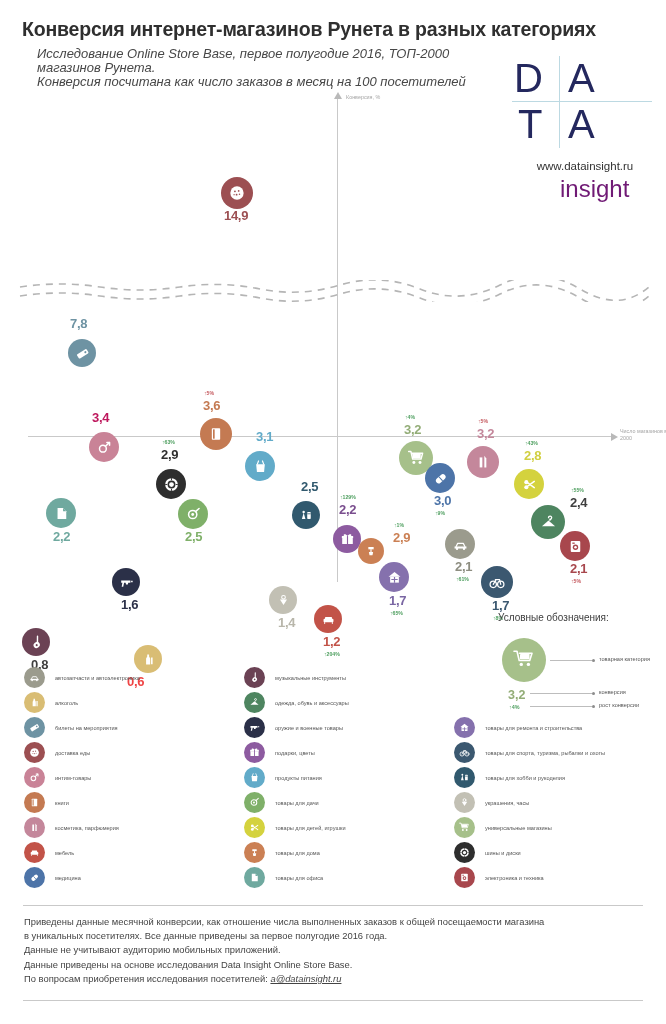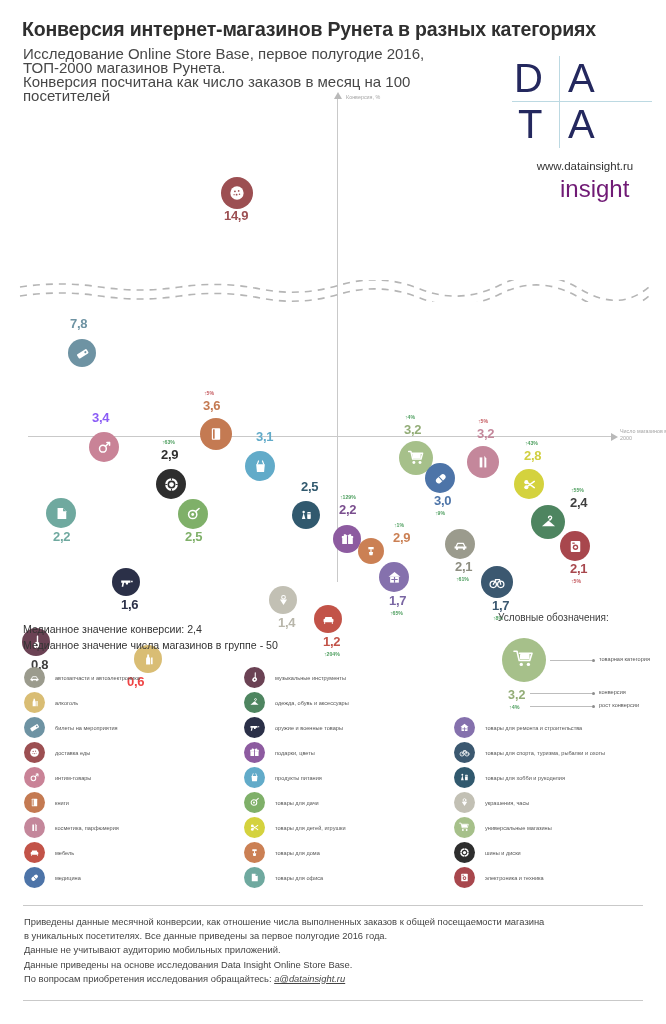--- a/index.html
+++ b/index.html
@@ -12,22 +12,22 @@
   }
   #page { position: relative; width: 666px; height: 1024px; }
 
   
   #title {
     position: absolute; left: 22px; top: 18px; width: 624px;
     font-size: 19.5px; font-weight: bold; letter-spacing: -0.2px;
     color: #2f2f2f; white-space: nowrap;
   }
   #subtitle {
-    position: absolute; left: 23px; top: 47px; width: 470px;
-    font-size: 15px; line-height: 14px; color: #474747;
+    position: absolute; left: 37px; top: 47px; width: 470px;
+    font-size: 13px; line-height: 14px; color: #474747; font-style: italic;
   }
 
   
   #logo { position: absolute; left: 512px; top: 56px; width: 140px; height: 110px; }
   .logo-cross-v { position:absolute; left:47px; top:0; width:1.4px; height:92px; background:#bcd9e2; }
   .logo-cross-h { position:absolute; left:0px; top:45px; width:140px; height:1.4px; background:#bcd9e2; }
   .logo-d { position:absolute; left:2px;  top:2px;  font-size:40px; color:#24285e; font-family:"Liberation Sans",sans-serif; line-height:1; }
   .logo-a1{ position:absolute; left:56px; top:2px;  font-size:40px; color:#24285e; line-height:1; }
   .logo-t { position:absolute; left:6px;  top:48px; font-size:40px; color:#24285e; line-height:1; }
   .logo-a2{ position:absolute; left:56px; top:48px; font-size:40px; color:#24285e; line-height:1; }
@@ -155,21 +155,21 @@
         </div>
         <div class="val" style="left: 203px; top: 310px; color: rgb(196, 122, 82);">3,6</div>
         <div class="grw red" style="left: 204px; top: 302px;">↑5%</div>
         <div class="bub" title="интим-товары" style="left: 89px; top: 344px; width: 30px; height: 30px; background: rgb(201, 131, 151);">
           <svg width="19" height="19" viewBox="0 0 24 24">
             <circle cx="10" cy="13.5" r="4.3" stroke="#fff" fill="none" stroke-linecap="round" stroke-linejoin="round" stroke-width="1.9"></circle>
             <path d="M13.2 10.4 L18 5.8" stroke="#fff" fill="none" stroke-linecap="round" stroke-linejoin="round" stroke-width="1.9"></path>
             <path d="M15 5.6h3.4v3.4" stroke="#fff" fill="none" stroke-linecap="round" stroke-linejoin="round" stroke-width="1.9"></path>
           </svg>
         </div>
-        <div class="val" style="left: 92px; top: 322px; color: #8b5cf6;">3,4</div>
+        <div class="val" style="left: 92px; top: 322px; color: #be185d;">3,4</div>
         <div class="bub" title="продукты питания" style="left: 245px; top: 363px; width: 30px; height: 30px; background: rgb(98, 171, 201);">
           <svg width="19" height="19" viewBox="0 0 24 24">
             <path d="M6.5 9h11l-1 10h-9z" fill="#fff"></path>
             <path d="M8 9 L9.5 5 M16 9 L14.5 5" stroke="#fff" fill="none" stroke-linecap="round" stroke-linejoin="round" stroke-width="1.5"></path>
           </svg>
         </div>
         <div class="val" style="left: 256px; top: 341px; color: rgb(98, 171, 201);">3,1</div>
         <div class="bub" title="универсальные магазины" style="left: 399px; top: 353px; width: 34px; height: 34px; background: rgb(166, 192, 138);">
           <svg width="21" height="21" viewBox="0 0 24 24">
             <path d="M3 4h2.6l2 8.6h9.6L19 6H6.4" stroke="#fff" fill="none" stroke-linecap="round" stroke-linejoin="round" stroke-width="1.6"></path>
@@ -342,24 +342,20 @@
         <div class="bub" title="алкоголь" style="left: 134px; top: 557px; width: 28px; height: 28px; background: rgb(217, 189, 116);">
           <svg width="17" height="17" viewBox="0 0 24 24">
             <path d="M10.2 5h2.6v2.6l1.6 3v8.4h-5.8V10.6l1.6-3z" fill="#fff"></path>
             <path d="M15.6 9h2.2v9.8h-2.2z" fill="#fff"></path>
           </svg>
         </div>
         <div class="val" style="left: 127px; top: 586px; color: #ef4444;">0,6</div>
       </div>
   </div>
 
-  <div id="median">
-    <div>Медианное значение конверсии: 2,4</div>
-    <div>Медианное значение числа магазинов в группе - 50</div>
-  </div>
 
   <div id="legendbox">
     <div class="lb-title">Условные обозначения:</div>
     <div id="lb-circle">
       <svg width="24" height="24" viewBox="0 0 24 24">
         <g fill="#ffffff">
           <path d="M2 3.3h3l2.2 9.2h10.5l2.3-7.2H7.6" fill="none" stroke="#fff" stroke-width="1.6" stroke-linecap="round" stroke-linejoin="round"></path>
           <rect x="8" y="6" width="9.5" height="5.2" rx="0.4"></rect>
           <circle cx="9.3" cy="16.4" r="1.7"></circle>
           <circle cx="16.4" cy="16.4" r="1.7"></circle>
@@ -646,18 +642,18 @@
       </div>
   </div>
 
   <div id="fdiv-top"></div>
   <div id="footer">
     <div>Приведены данные месячной конверсии, как отношение числа выполненных заказов к общей посещаемости магазина</div>
     <div>в уникальных посетителях. Все данные приведены за первое полугодие 2016 года.</div>
     <div>Данные не учитывают аудиторию мобильных приложений.</div>
     <div>Данные приведены на основе исследования Data Insight Online Store Base.</div>
     <div>
-      <span>По вопросам приобретения исследования обращайтесь: </span><span class="em">a@datainsight.ru</span>
+      <span>По вопросам приобретения исследования посетителей: </span><span class="em">a@datainsight.ru</span>
     </div>
   </div>
   <div id="fdiv-bot"></div>
 
 </div>
 
 </body></html>

